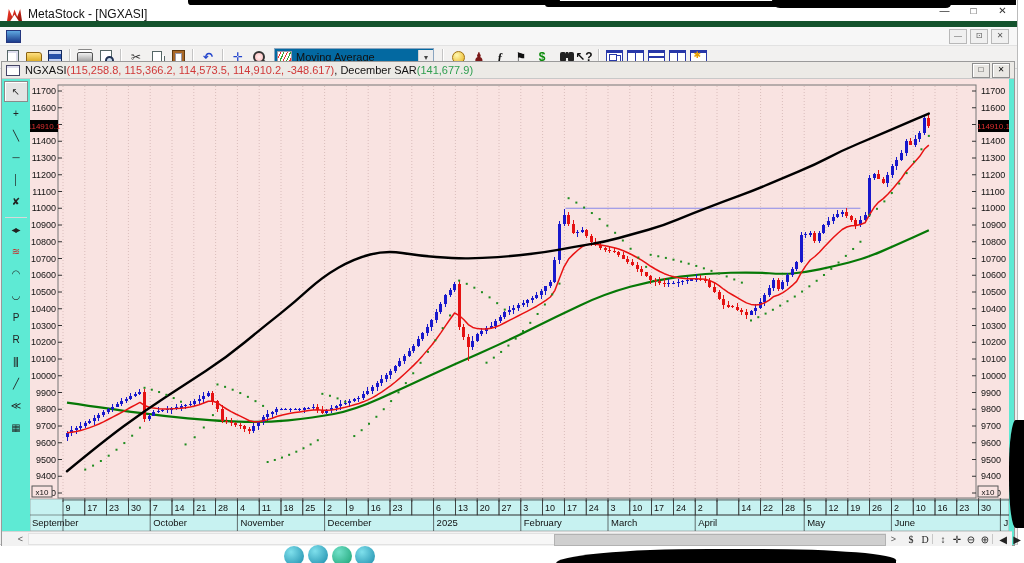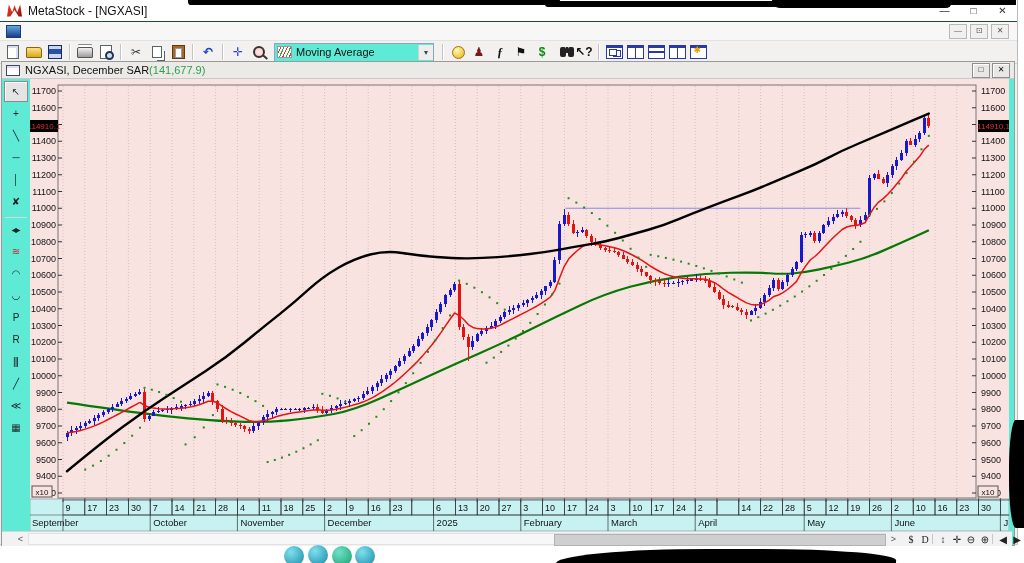--- a/index.html
+++ b/index.html
@@ -2,22 +2,22 @@
 <html><head>
 <meta charset="utf-8">
 <style>
   html,body{margin:0;padding:0}
   body{width:1024px;height:563px;position:relative;background:#fff;
        font-family:"Liberation Sans","DejaVu Sans",sans-serif;overflow:hidden;
        -webkit-font-smoothing:antialiased}
   .app{position:absolute;left:0;top:0;width:1018px;height:545px;background:#F0F0F0;
        border-right:1px solid #BBB;border-bottom:1px solid #CCC;box-sizing:border-box}
   
-  .titlebar{height:21px;background:#FFF;display:flex;align-items:center;padding-left:7px;
-            font-size:12px;color:#111;border-bottom:1px solid #14532d}
+  .titlebar{height:21px;background:#FFF;display:flex;align-items:flex-end;padding-left:7px;
+            font-size:12px;color:#111;border-bottom:6px solid #14532d}
   .logo{width:15px;height:12px;margin-right:6px;
         background:linear-gradient(135deg,#E03020 30%,#8B1008);
         clip-path:polygon(0 100%,12% 0,35% 65%,50% 5%,68% 65%,88% 0,100% 100%,78% 100%,50% 45%,22% 100%)}
   .win-controls{margin-left:auto;display:flex;height:100%}
   .win-btn{width:29px;height:21px;display:flex;align-items:center;justify-content:center;
            font-size:10px;color:#333}
   
   .menubar{height:18px;display:flex;align-items:center;background:#F7F7F7;font-size:11px;
            color:#111;border-bottom:1px solid #E2E2E2;padding-left:4px}
   .mdi-icon{width:13px;height:11px;background:linear-gradient(#5FA8E0,#1C3C8C);
@@ -48,21 +48,21 @@
   .ic-zoom::after{content:"";position:absolute;width:6px;height:2px;background:#333;right:-5px;bottom:-2px;transform:rotate(40deg)}
   .ic-lamp{width:11px;height:11px;border-radius:50%;background:radial-gradient(circle at 35% 30%,#FFF8B0,#E8B018);border:1px solid #A07010}
   .ic-binoc{width:6px;height:10px;background:#222;border-radius:2px;box-shadow:8px 0 0 #222,4px -2px 0 -2px #222}
   .wi{width:15px;height:12px;border:1px solid #2838A8;background:#FFF;box-shadow:inset 0 2px 0 #2838A8;position:relative}
   .wiv{background:linear-gradient(90deg,#FFF 45%,#2838A8 45%,#2838A8 55%,#FFF 55%)}
   .wih{background:linear-gradient(#FFF 45%,#2838A8 45%,#2838A8 58%,#FFF 58%)}
   .wig{background:linear-gradient(90deg,#FFF 45%,#2838A8 45%,#2838A8 55%,#FFF 55%),linear-gradient(#FFF 45%,#2838A8 45%,#2838A8 58%,#FFF 58%)}
   .wic::after{content:"";position:absolute;left:2px;top:3px;width:6px;height:5px;border:1px solid #2838A8;background:#FFF}
   .wic::before{content:"";position:absolute;right:1px;bottom:1px;width:6px;height:5px;border:1px solid #2838A8;background:#FFF}
   .wis::after{content:"✱";position:absolute;left:3px;top:0px;font-size:9px;color:#E8A000}
-  .combo{width:158px;height:17px;background:#5eead4;border:1px solid #8AA5C0;display:flex;
+  .combo{width:158px;height:17px;background:#0369a1;border:1px solid #8AA5C0;display:flex;
          align-items:center;font-size:11px;margin:0 4px;color:#111}
   .ci{width:13px;height:10px;border:1px solid #99A;margin:0 4px 0 2px;
       background:repeating-linear-gradient(115deg,#FFF 0 2px,#E33 2px 3px,#FFF 3px 5px,#3A3 5px 6px)}
   .carrow{margin-left:auto;width:14px;height:15px;background:#EDEDED;border-left:1px solid #D0D0D0;
           text-align:center;font-size:8px;line-height:15px;color:#444}
   
   .chartwin{position:absolute;left:1px;top:61px;width:1012px;height:483px;
             border:1px solid #9A9A9A;background:#5eead4;box-sizing:content-box}
   .cw-title{height:16px;background:#ECEAE6;display:flex;align-items:center;font-size:11px;
             padding-left:4px;border-bottom:1px solid #C8C8C8;white-space:nowrap;overflow:hidden}
@@ -197,20 +197,21 @@
       </span>
       <span class="tb-btn">
         <span class="ic wi wis"></span>
       </span>
     </div>
 
   <div class="chartwin">
     <div class="cw-title">
       <span class="cw-icon"></span>
       <span class="t-black">NGXASI </span>
+      <span class="t-red">(115,258.8, 115,366.2, 114,573.5, 114,910.2, -348.617)</span>
       <span class="t-black">, December SAR </span>
       <span class="t-green">(141,677.9)</span>
       <span class="cw-btns" id="cw-btns">
           <span class="cw-btn">□</span>
           <span class="cw-btn">✕</span>
         </span>
     </div>
 
     <div class="palette" id="palette">
         <span class="pal-btn selected">↖</span>

